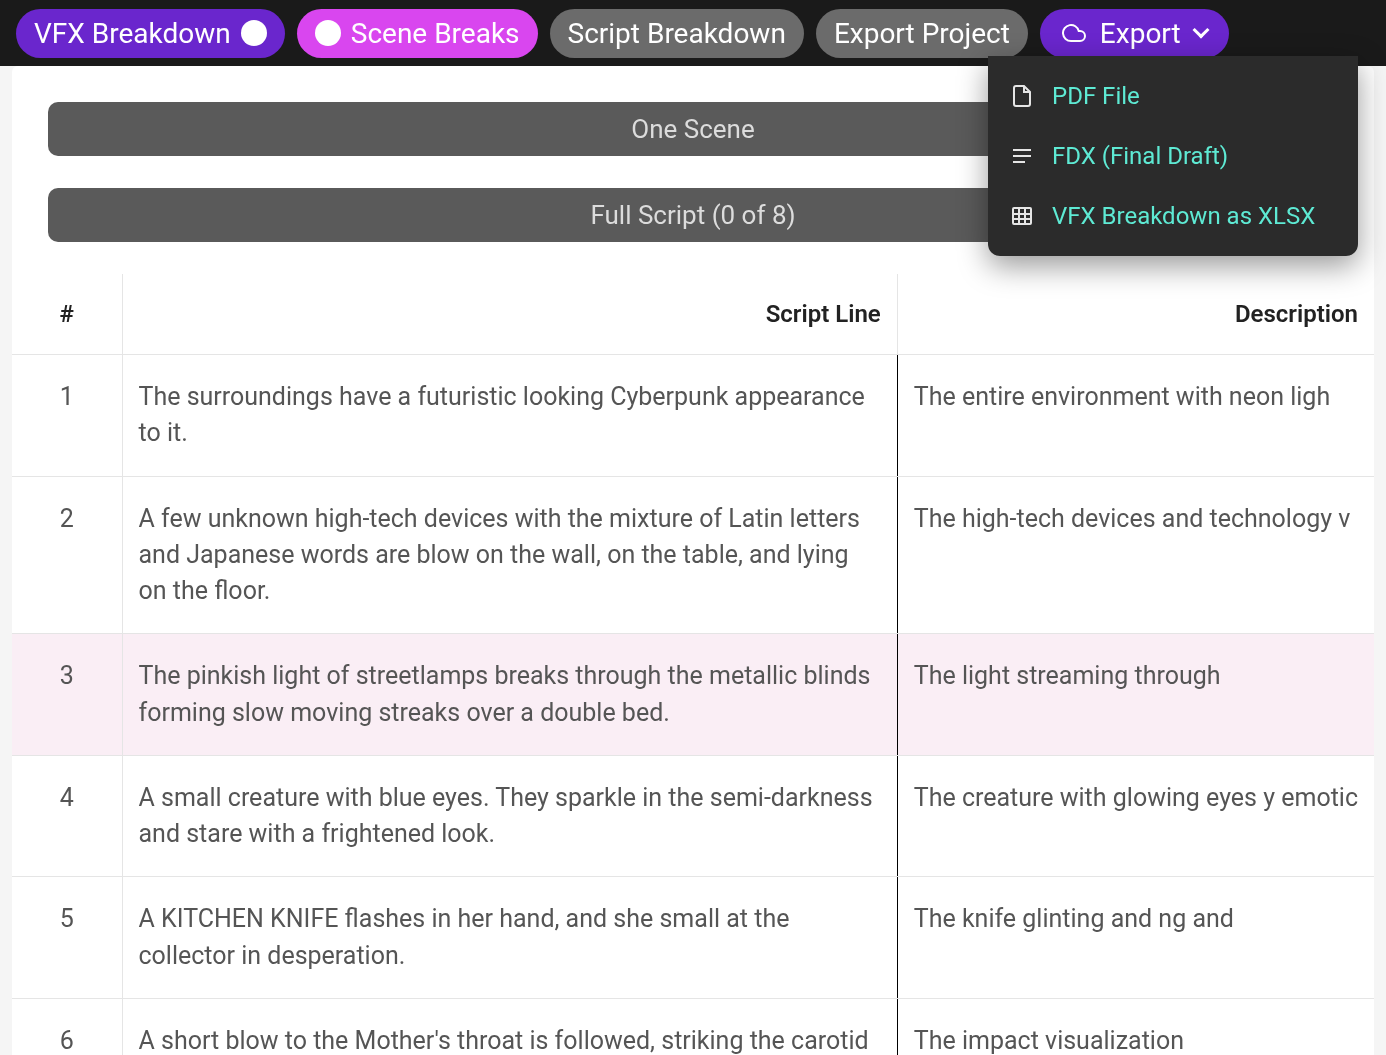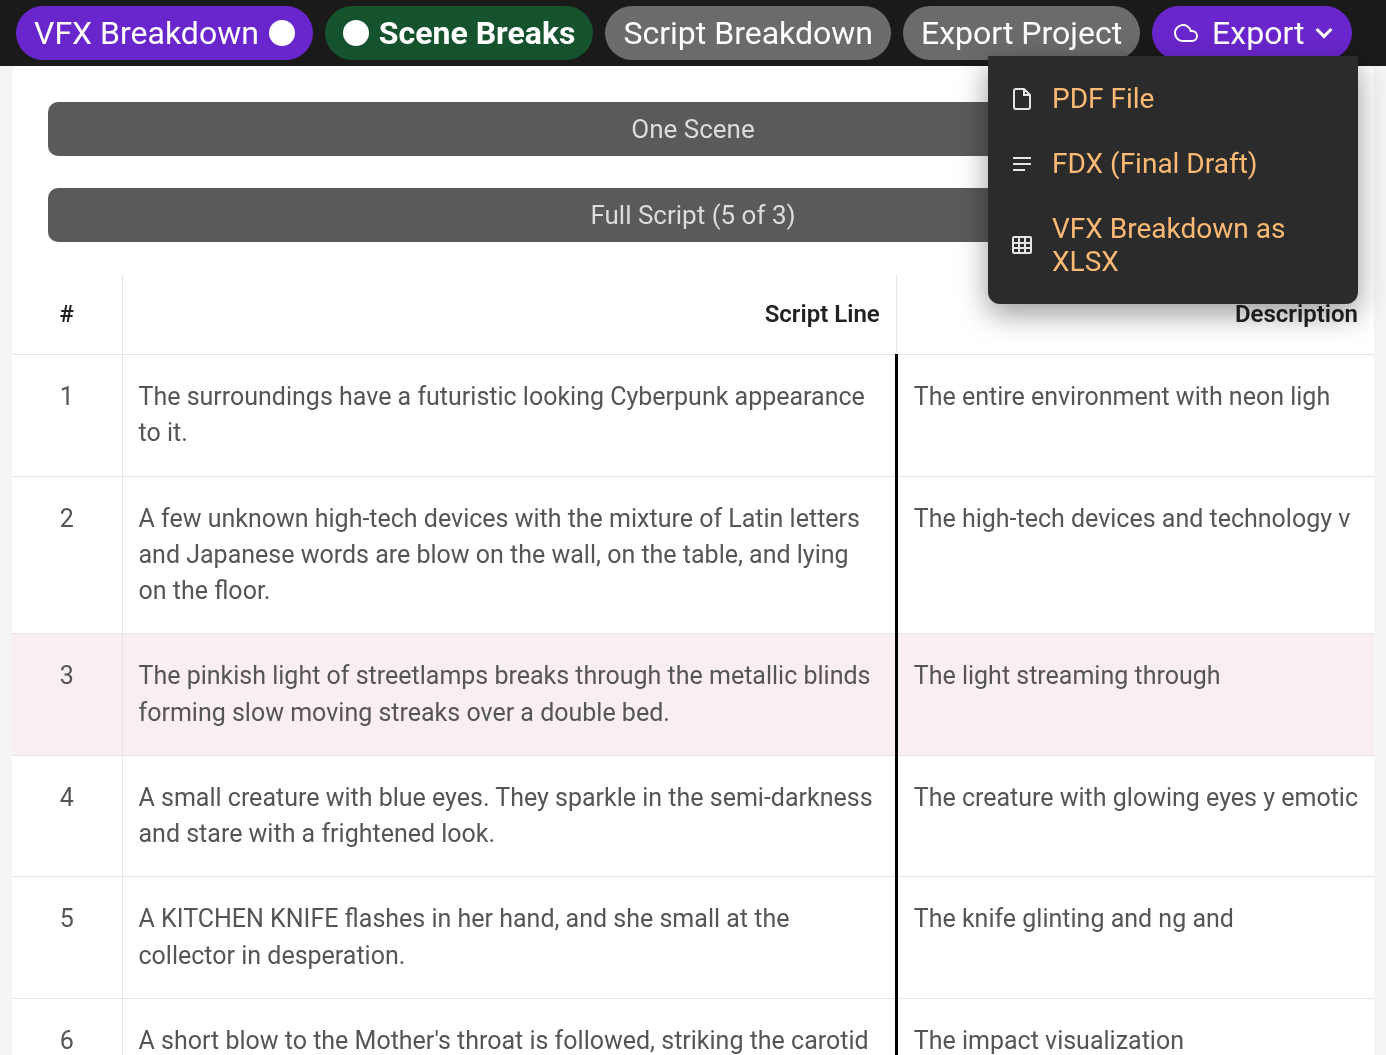--- a/index.html
+++ b/index.html
@@ -24,34 +24,33 @@
       align-items: center;
       height: 66px;
     }
 
     .pill-button {
       display: inline-flex;
       align-items: center;
       gap: 10px;
       padding: 8px 18px;
       border-radius: 50px;
-      font-size: 32px;
+      font-size: 28px;
       font-weight: 400;
       cursor: pointer;
       color: #fff;
       border: none;
     }
 
     .pill-purple {
       background: #6a26cd;
     }
 
     .pill-gray {
-      background: #14532d;
-      font-weight: bold;
+      background: #d946ef;
     }
 
     .pill-gray-dark {
       background: #6b6b6b;
     }
 
     .pill-button.export {
       background: #6a26cd;
       gap: 14px;
       padding: 8px 22px;
@@ -155,21 +154,21 @@
     }
 
     tbody td.num-cell {
       text-align: center;
       color: #555;
       border-right: 1px solid #e5e5e5;
       width: 110px;
     }
 
     tbody td.script-cell {
-      border-right: 3px solid #000000;
+      border-right: 1px solid #000000;
       word-break: break-word;
     }
 
     tbody td.desc-cell {
       width: 170px;
       white-space: nowrap;
       overflow: hidden;
     }
 
     tbody tr.highlighted {
@@ -186,22 +185,22 @@
       padding: 10px 0;
       width: 370px;
       z-index: 100;
     }
 
     .dropdown-item {
       display: flex;
       align-items: center;
       gap: 18px;
       padding: 16px 22px;
-      color: #fdba74;
-      font-size: 28px;
+      color: #5eead4;
+      font-size: 24px;
       cursor: pointer;
     }
 
     .dropdown-icon {
       width: 24px;
       height: 24px;
       display: flex;
       align-items: center;
       justify-content: center;
       flex-shrink: 0;
@@ -280,21 +279,21 @@
     <span>VFX Breakdown as XLSX</span>
   </div>
 </div>
 
 <div class="main-content">
   <div class="scene-bars">
     <div class="scene-bar">
       <span>One Scene</span>
     </div>
     <div class="scene-bar">
-      <span>Full Script (5 of 3)</span>
+      <span>Full Script (0 of 8)</span>
     </div>
   </div>
 
   <div class="table-wrapper">
     <table>
       <thead>
         <tr>
           <th class="num-col">#</th>
           <th class="script-col">Script Line</th>
           <th class="desc-col">Description</th>

